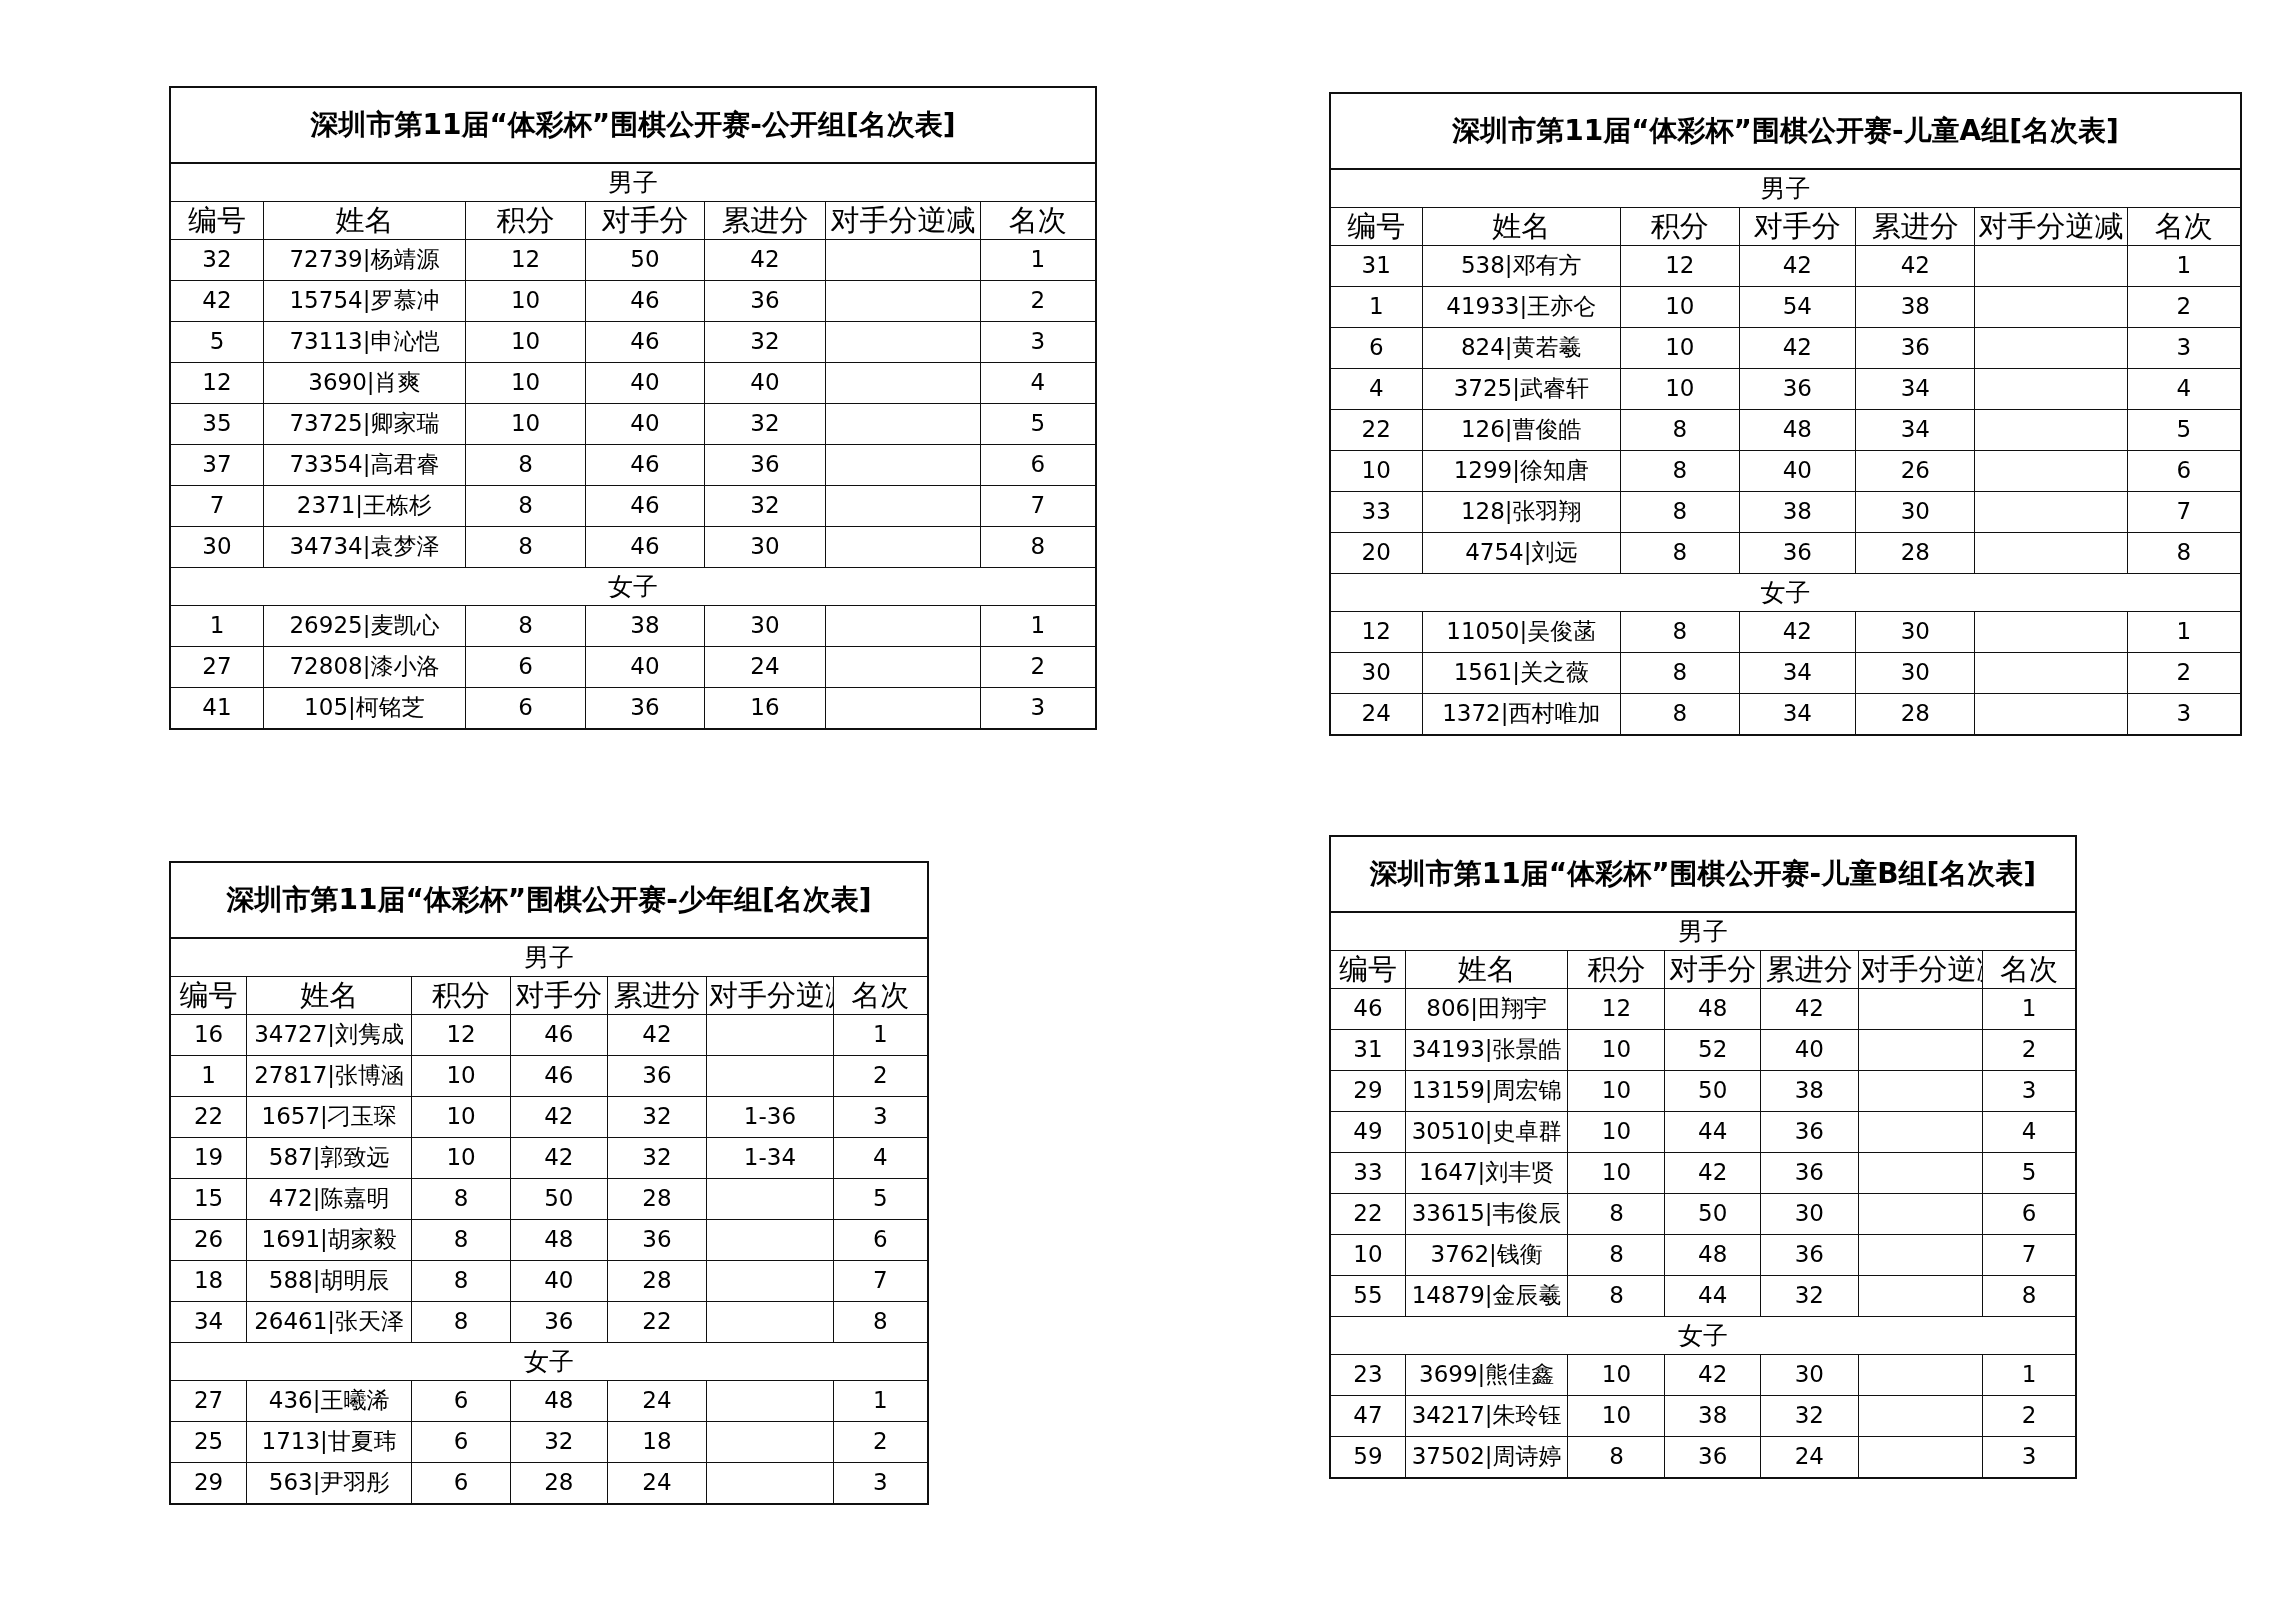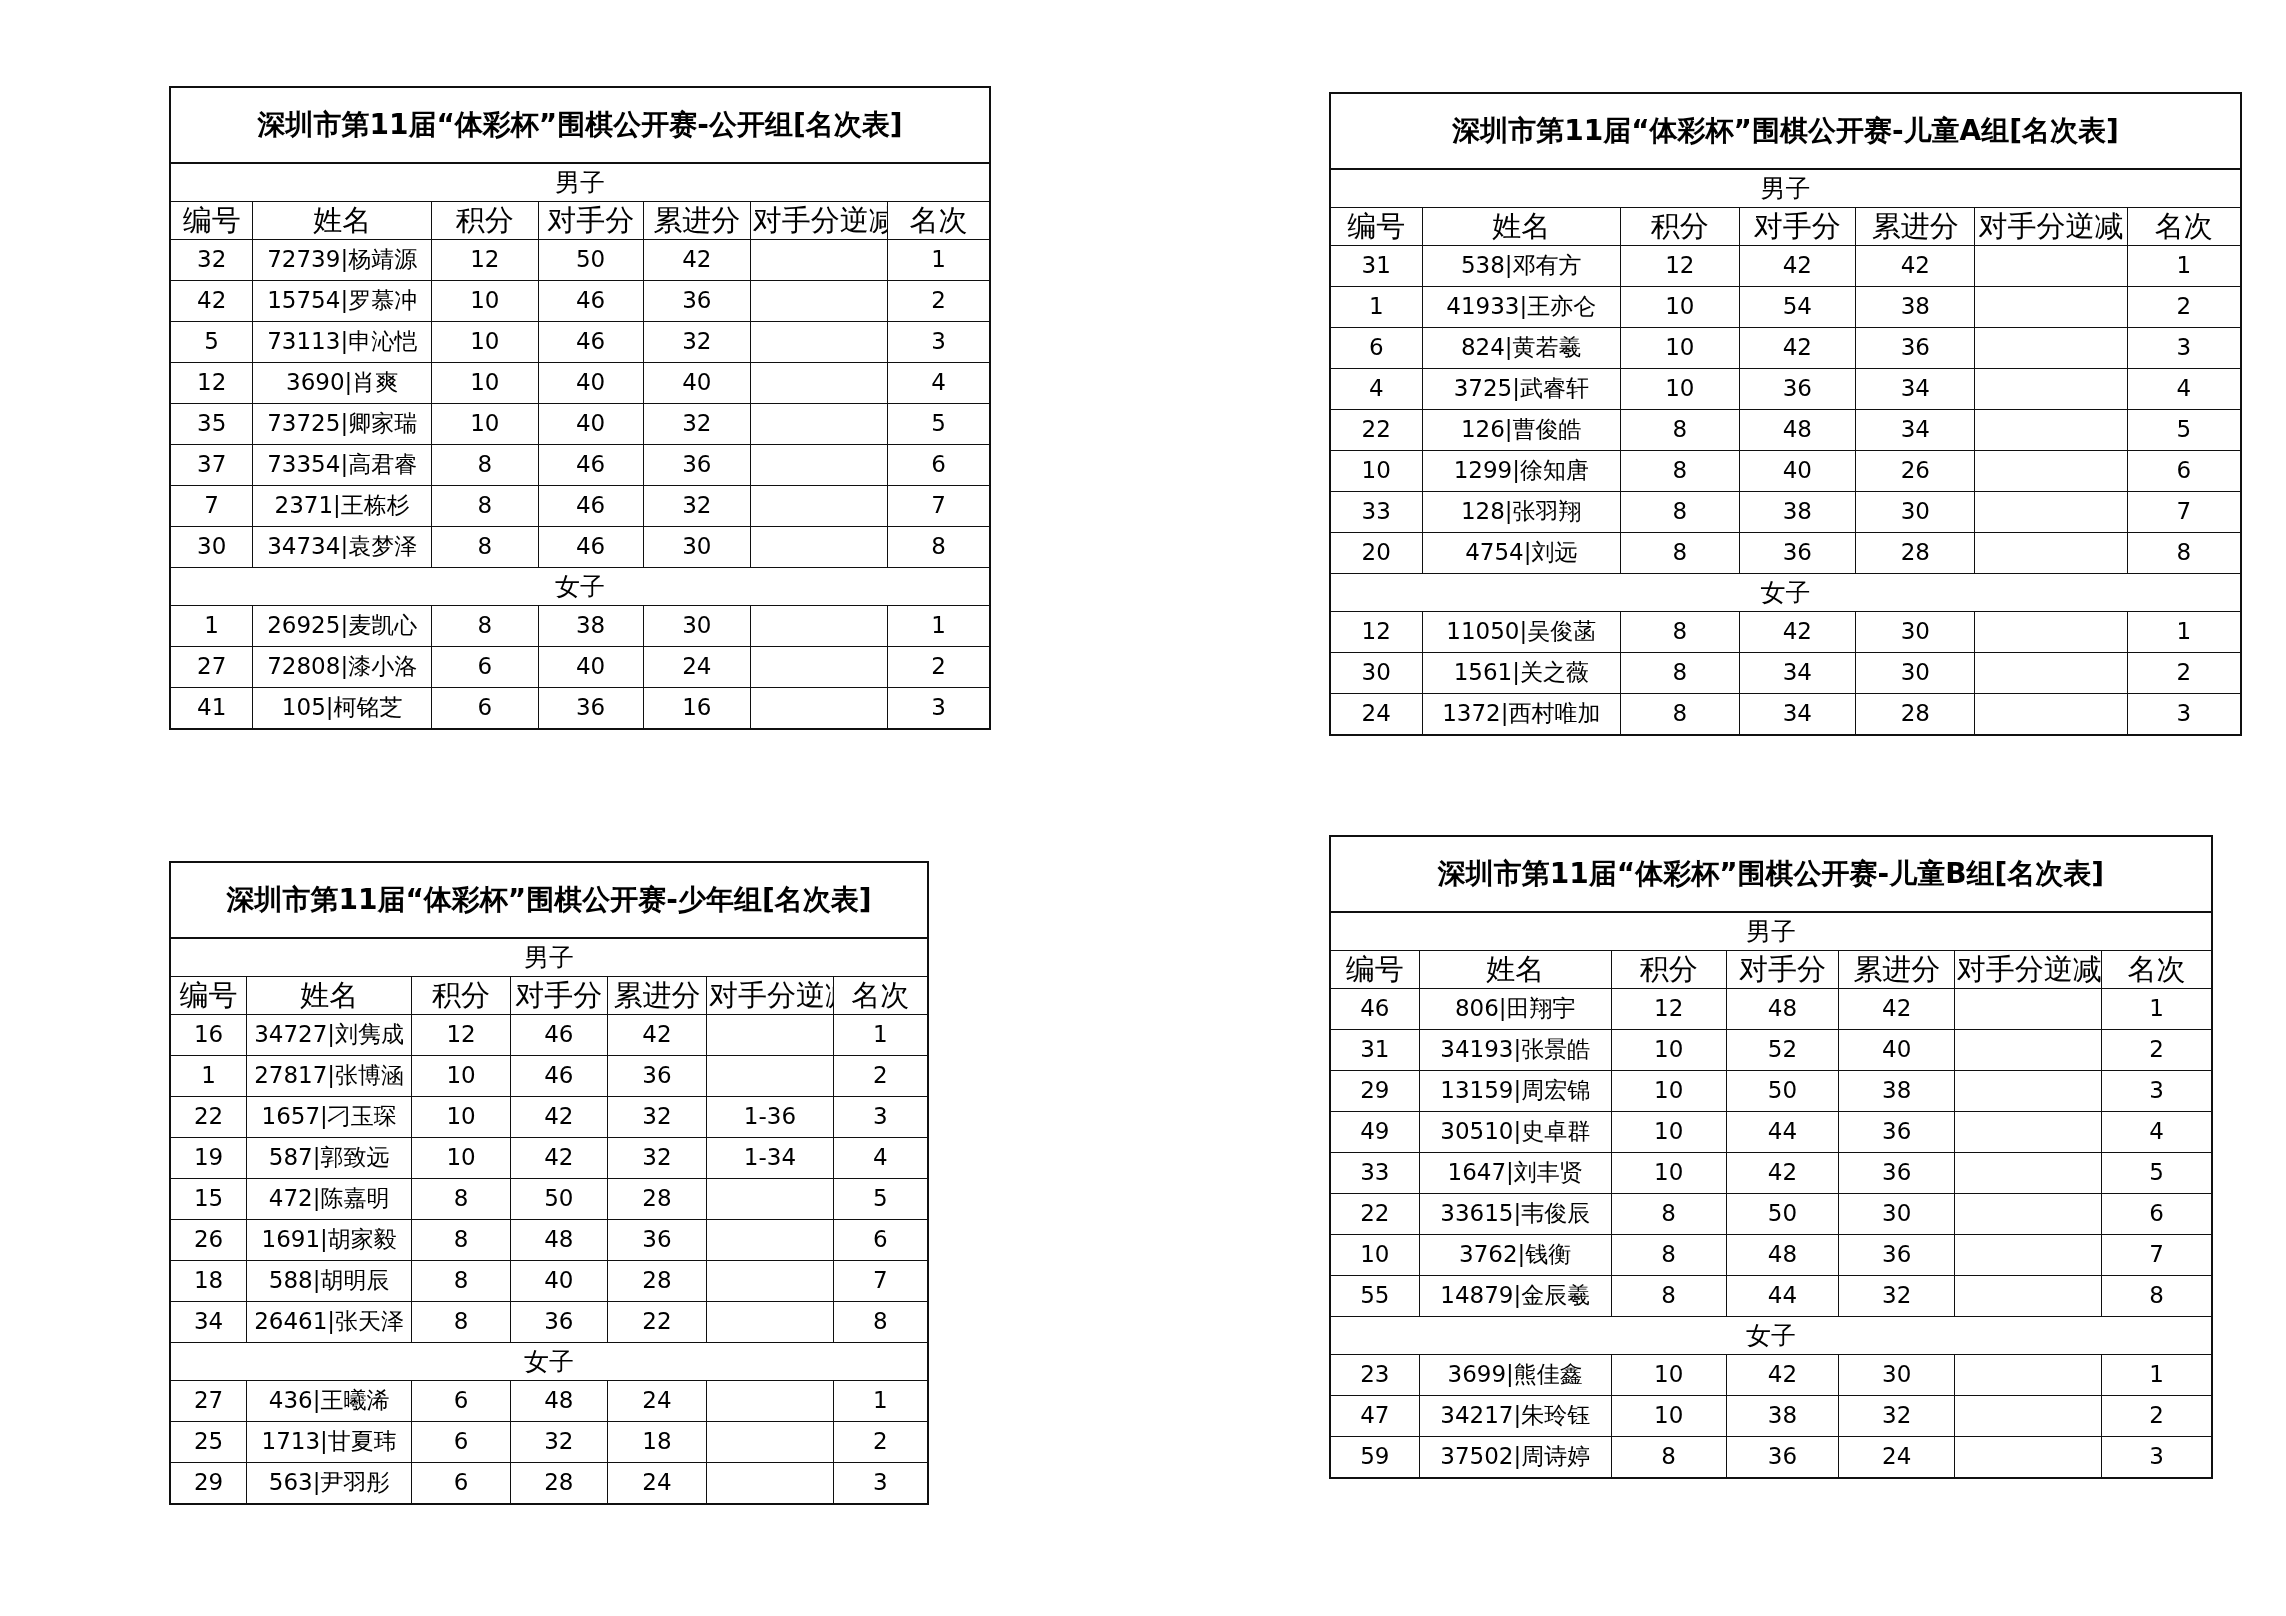--- a/index.html
+++ b/index.html
@@ -11,24 +11,24 @@
     width: 2286px;
     height: 1616px;
     position: relative;
     font-family: "DejaVu Sans", "Liberation Sans", sans-serif;
     color: #000000;
   }
   .board {
     position: absolute;
     background: #ffffff;
   }
-  .pos0 { left: 169px;  top: 86px;  width: 822px; }
+  .pos0 { left: 169px;  top: 86px;  width: 928px; }
   .pos1 { left: 1329px; top: 92px; width: 913px; border-radius: 30px; }
   .pos2 { left: 169px;  top: 861px; width: 760px; }
-  .pos3 { left: 1329px; top: 835px; width: 884px; }
+  .pos3 { left: 1329px; top: 835px; width: 748px; }
 
   table.rank-table {
     width: 100%;
     border-collapse: collapse;
     table-layout: fixed;
     border: 2.8px solid #101010;
   }
   table.rank-table td {
     border: 1.8px solid #101010;
     text-align: center;

